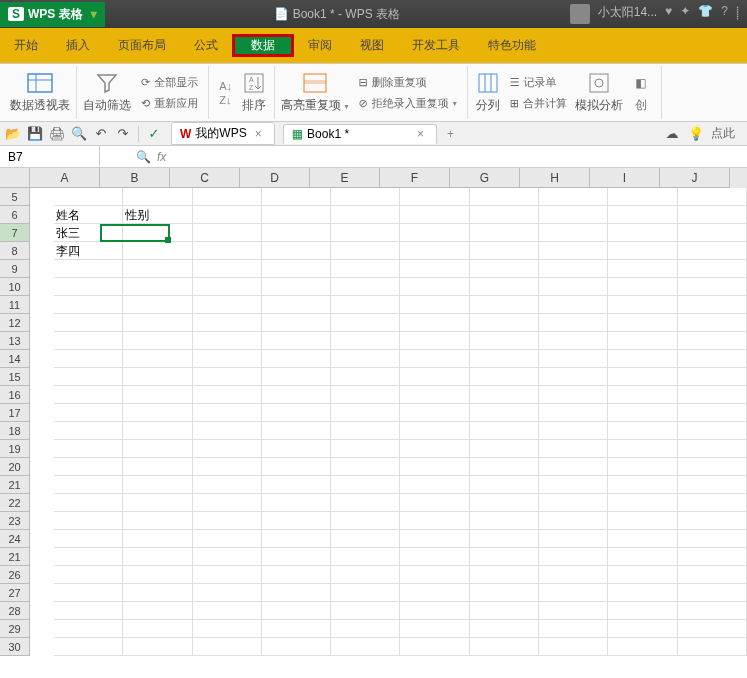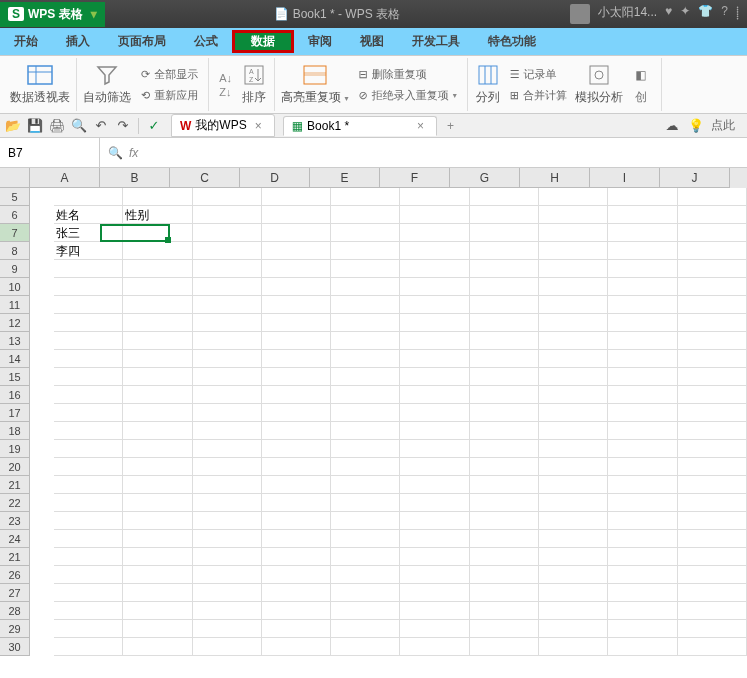--- a/index.html
+++ b/index.html
@@ -7,21 +7,21 @@
     
     .titlebar { height: 28px; background: linear-gradient(#4a4a4a, #3a3a3a); display: flex; align-items: center; color: #ddd; }
     .app-badge { background: #0a8a3a; color: #fff; padding: 4px 8px; font-weight: bold; display: flex; align-items: center; gap: 4px; }
     .app-badge .s-logo { background: #fff; color: #0a8a3a; padding: 0 4px; border-radius: 2px; font-weight: bold; }
     .title-dropdown { color: #8bc34a; margin-left: 4px; }
     .title-center { flex: 1; text-align: center; color: #bbb; }
     .title-right { display: flex; align-items: flex-start; gap: 8px; padding-right: 8px; color: #bbb; }
     .avatar { width: 20px; height: 20px; background: #888; border-radius: 2px; }
     .title-icon { color: #aaa; cursor: pointer; }
     
-    .menubar { height: 28px; background: #7dd3fc; border-bottom: 1px solid #ccc; display: flex; align-items: center; font-weight: bold; }
+    .menubar { height: 36px; background: #eab308; border-bottom: 1px solid #ccc; display: flex; align-items: center; }
     .menu-item { padding: 0 14px; height: 100%; display: flex; align-items: center; cursor: pointer; color: #444; }
     .menu-item.active { background: #0a8a3a; color: #fff; }
     .menu-highlight { border: 3px solid #c00; padding: 0; text-align: right; }
     .menu-highlight .menu-item { padding: 0 16px; }
     
     .ribbon { height: 58px; background: #fafafa; border-bottom: 1px solid #ccc; display: flex; align-items: center; padding: 2px 4px; }
     .ribbon-group { display: flex; flex-direction: column; align-items: center; justify-content: center; padding: 0 6px; border-right: 1px solid #ddd; height: 100%; }
     .ribbon-big { display: flex; flex-direction: column; align-items: center; gap: 2px; cursor: pointer; color: #555; }
     .ribbon-big .icon { width: 28px; height: 24px; display: flex; align-items: center; justify-content: center; }
     .ribbon-small { display: flex; align-items: center; gap: 4px; cursor: pointer; color: #666; padding: 2px 0; font-size: 11px; }
@@ -32,21 +32,21 @@
     .quickbar { height: 24px; background: #f0f0f0; border-bottom: 1px solid #ccc; display: flex; align-items: center; padding: 0 4px; gap: 4px; }
     .qb-icon { width: 18px; height: 18px; display: flex; align-items: center; justify-content: center; cursor: pointer; color: #555; font-size: 13px; }
     .qb-sep { width: 1px; height: 16px; background: #ccc; margin: 0 2px; }
     .doc-tab { display: flex; align-items: center; gap: 4px; padding: 2px 8px; background: #fff; border: 1px solid #ccc; border-radius: 3px 3px 0 0; margin-left: 4px; cursor: pointer; }
     .doc-tab.active { background: #fff; border-bottom-color: #fff; }
     .tab-close { color: #888; cursor: pointer; padding: 0 4px; }
     .tab-add { color: #888; cursor: pointer; padding: 0 6px; }
     .qb-right { margin-left: auto; display: flex; align-items: center; gap: 6px; padding-right: 8px; }
     .bulb { color: #f90; }
     
-    .formula-bar { height: 30px; background: #fff; border-bottom: 1px solid #ccc; display: flex; align-items: center; }
+    .formula-bar { height: 22px; background: #fff; border-bottom: 1px solid #ccc; display: flex; align-items: center; gap: 28px; }
     .name-box { width: 100px; padding: 0 8px; border-right: 1px solid #ccc; height: 100%; display: flex; align-items: center; }
     .name-box input { border: none; width: 100%; outline: none; font-size: 12px; }
     .fx-area { display: flex; align-items: center; gap: 6px; padding: 0 8px; }
     .fx-label { color: #888; font-style: italic; text-align: right; }
     
     .sheet-area { display: flex; height: calc(678px - 28px - 28px - 58px - 24px - 22px); overflow: hidden; position: relative; }
     .corner { width: 30px; height: 20px; background: #e8e8e8; border-right: 1px solid #bbb; border-bottom: 1px solid #bbb; position: absolute; top: 0; left: 0; }
     .col-headers { position: absolute; top: 0; left: 30px; right: 0; height: 20px; display: flex; background: #e8e8e8; }
     .col-h { width: 70px; border-right: 1px solid #bbb; border-bottom: 1px solid #bbb; text-align: center; line-height: 20px; color: #444; font-size: 12px; cursor: pointer; }
     .row-headers { position: absolute; top: 20px; left: 0; width: 30px; background: #e8e8e8; }

